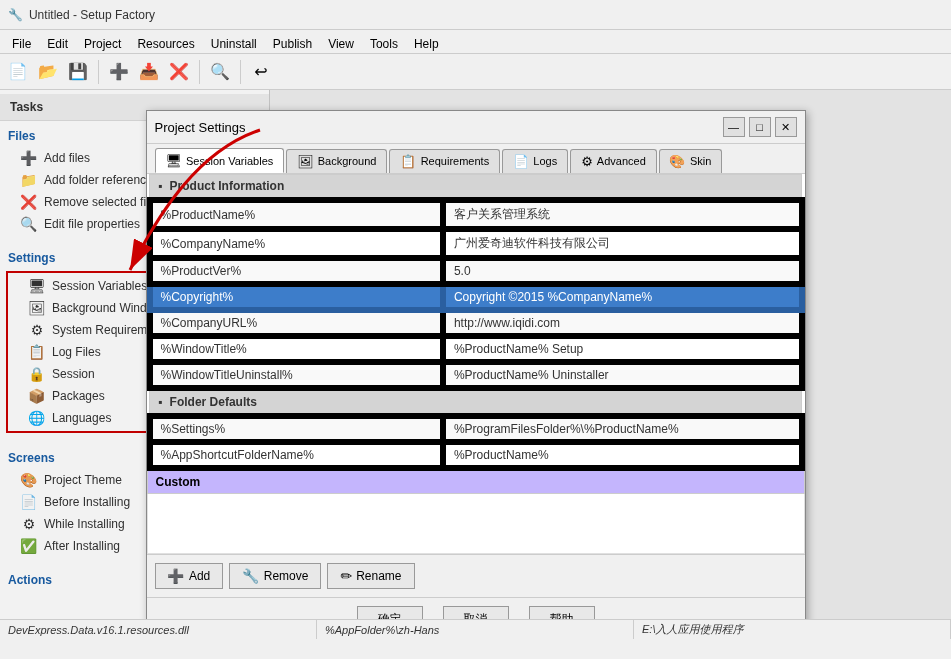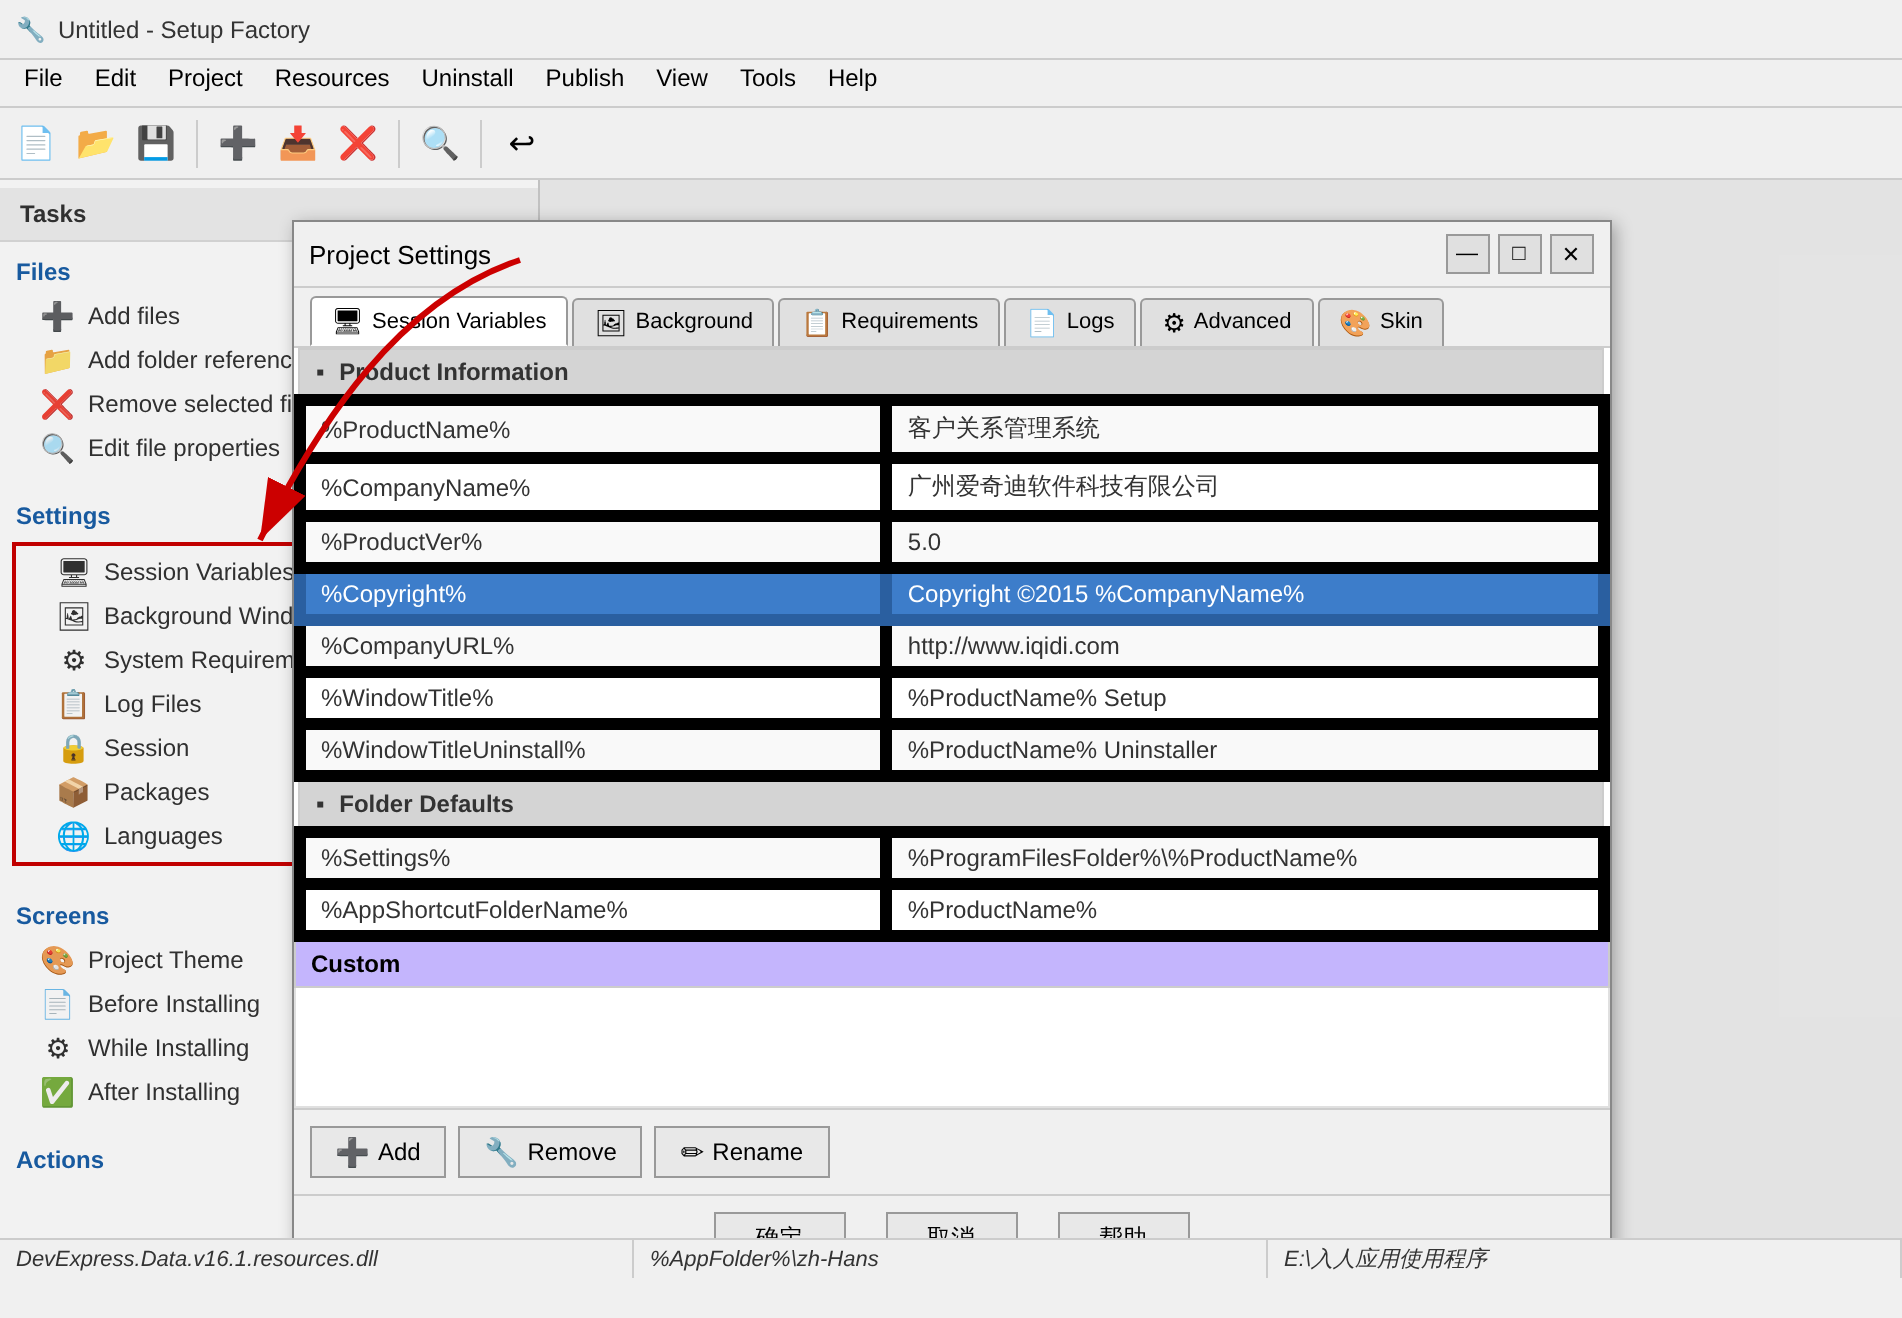--- a/index.html
+++ b/index.html
@@ -15,21 +15,21 @@
       border-bottom: 1px solid #ccc;
     }
     .title-bar-icon { margin-right: 6px; }
     .title-bar-text { font-size: 12px; color: #333; }
 
     
     .menu-bar {
       background: #f0f0f0;
       height: 24px;
       display: flex;
-      align-items: flex-start;
+      align-items: flex-end;
       padding: 0 4px;
       border-bottom: 1px solid #ccc;
     }
     .menu-item {
       padding: 2px 8px;
       font-size: 12px;
       cursor: pointer;
       color: #000;
     }
 

